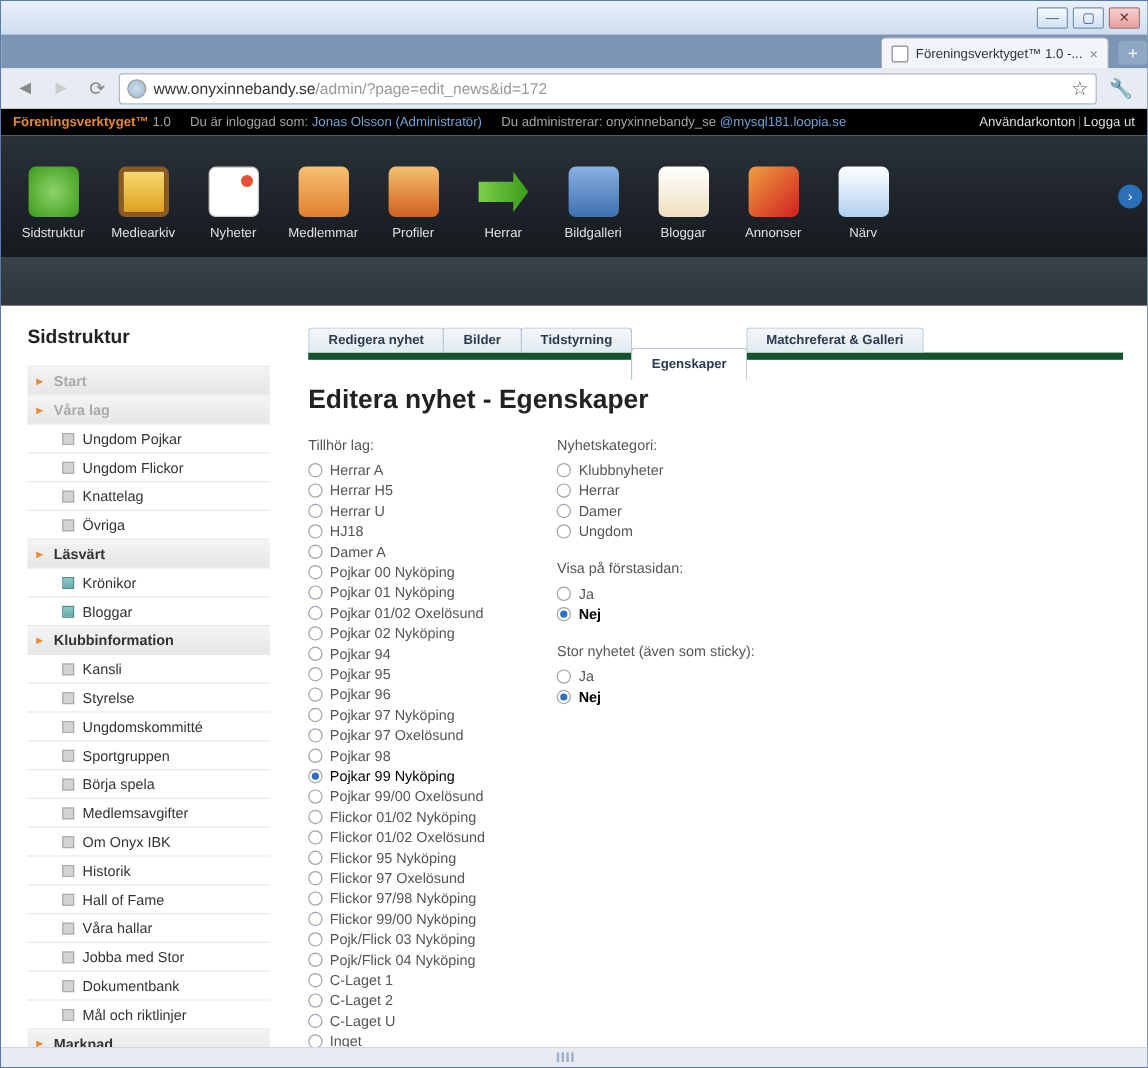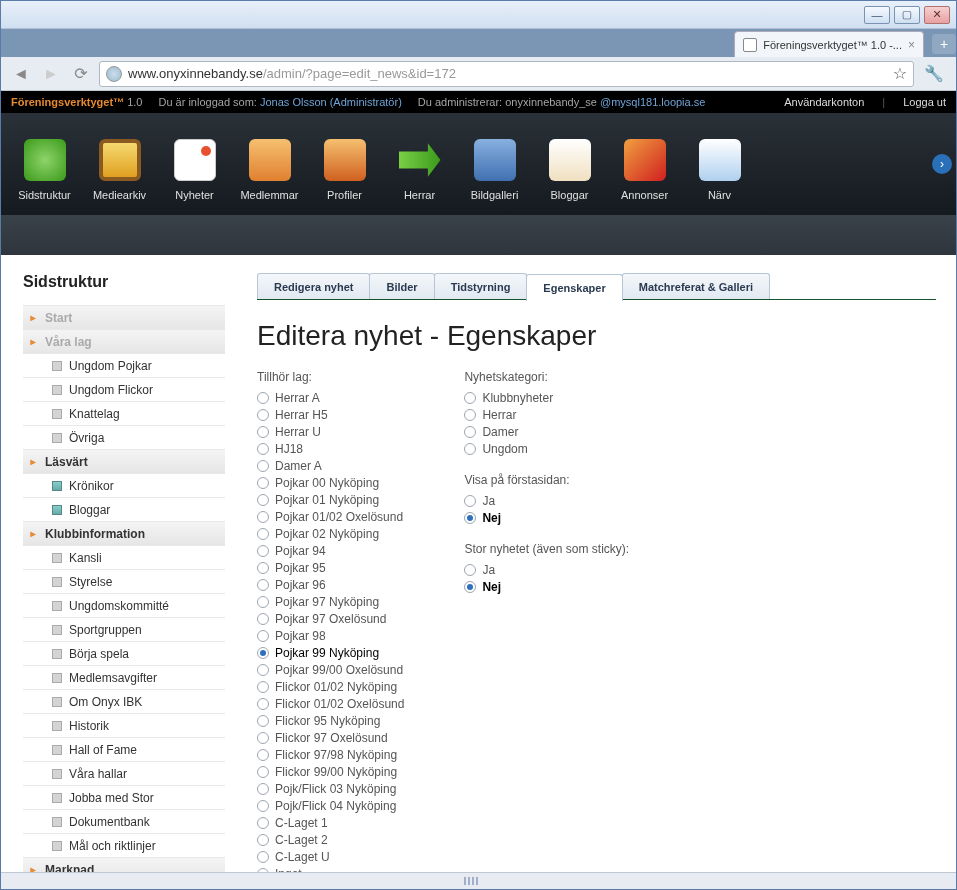--- a/index.html
+++ b/index.html
@@ -30,21 +30,21 @@
 .addr-star { font-size:16px; color:#555; cursor:pointer; margin-left:4px; }
 .wrench { font-size:16px; color:#555; cursor:pointer; padding:0 4px; }
 
 
 .content { flex:1; overflow:auto; position:relative; }
 
 
 .topbar { height:22px; background:#000; color:#a5a5a5; font-size:11px; display:flex; align-items:center; padding:0 10px; gap:16px; }
 .topbar .brand { color:#e88a2f; font-weight:bold; }
 .topbar a { color:#6fa4d7; text-decoration:none; }
-.topbar .right { margin-left:auto; display:flex; gap:18px; color:#ddd; }
+.topbar .right { margin-left:auto; display:flex; gap:2px; color:#ddd; }
 .topbar .right span { cursor:pointer; }
 
 
 .ribbon { height:102px; background:linear-gradient(#2a3138 0%,#1f252b 50%,#151a1f 100%); display:flex; align-items:center; padding:0 6px; position:relative; overflow:hidden; }
 .ribbon-item { width:75px; height:86px; display:flex; flex-direction:column; align-items:center; justify-content:flex-end; color:#e0e0e0; font-size:11px; cursor:pointer; padding-bottom:6px; text-align:center; flex-shrink:0; }
 .ribbon-item .ricon { width:42px; height:42px; margin-bottom:8px; border-radius:6px; }
 .ribbon-arrow { position:absolute; right:4px; top:50%; transform:translateY(-50%); width:20px; height:20px; background:#2a70b8; border-radius:50%; display:flex; align-items:center; justify-content:center; color:#fff; font-size:12px; cursor:pointer; }
 
 
 .ic-sid { background:radial-gradient(circle,#8ed36a,#3a9a1a); border-radius:50%; }
@@ -77,25 +77,25 @@
 .tree-item.gray { color:#aaa; }
 .tree-item .ticon { width:12px; height:12px; margin-right:6px; display:inline-flex; align-items:center; justify-content:center; }
 .arrow-orange { color:#e88a2f; font-size:10px; }
 .sq { width:10px; height:10px; background:#d4d4d4; border:1px solid #aaa; }
 .sq.teal { background:linear-gradient(#8cc,#6aa); border-color:#588; }
 
 
 .panel { flex:1; padding:0 20px 20px 20px; }
 
 
-.cms-tabs { display:flex; border-bottom:1px solid #14532d; height:27px; }
+.cms-tabs { display:flex; border-bottom:6px solid #14532d; height:27px; }
 .cms-tab { padding:0 16px; border:1px solid #b7c5d6; border-bottom:none; margin-right:-1px; background:linear-gradient(#f4f7fa,#e1e9f1); border-radius:3px 3px 0 0; font-size:11px; font-weight:bold; color:#2a3a50; display:flex; align-items:center; cursor:pointer; }
-.cms-tab.active { background:#fff; position:relative; top:1px; height:27px; }
-
-.panel h1 { font-size:28px; font-weight:normal; color:#222; margin:20px 0 18px; }
+.cms-tab.active { background:#fff; position:relative; top:17px; height:27px; }
+
+.panel h1 { font-size:22px; font-weight:bold; color:#222; margin:20px 0 18px; }
 
 
 .form-cols { display:flex; gap:60px; font-size:12px; color:#555; }
 .col { }
 .grp-label { margin-bottom:6px; }
 .radio-line { display:flex; align-items:center; height:16px; margin-bottom:1px; cursor:pointer; }
 .radio-dot { width:12px; height:12px; border:1px solid #9da6b0; border-radius:50%; margin-right:6px; background:#fff; flex-shrink:0; position:relative; }
 .radio-dot.sel::after { content:''; position:absolute; inset:2px; border-radius:50%; background:#2f6fc0; }
 .grp { margin-bottom:16px; }
 

